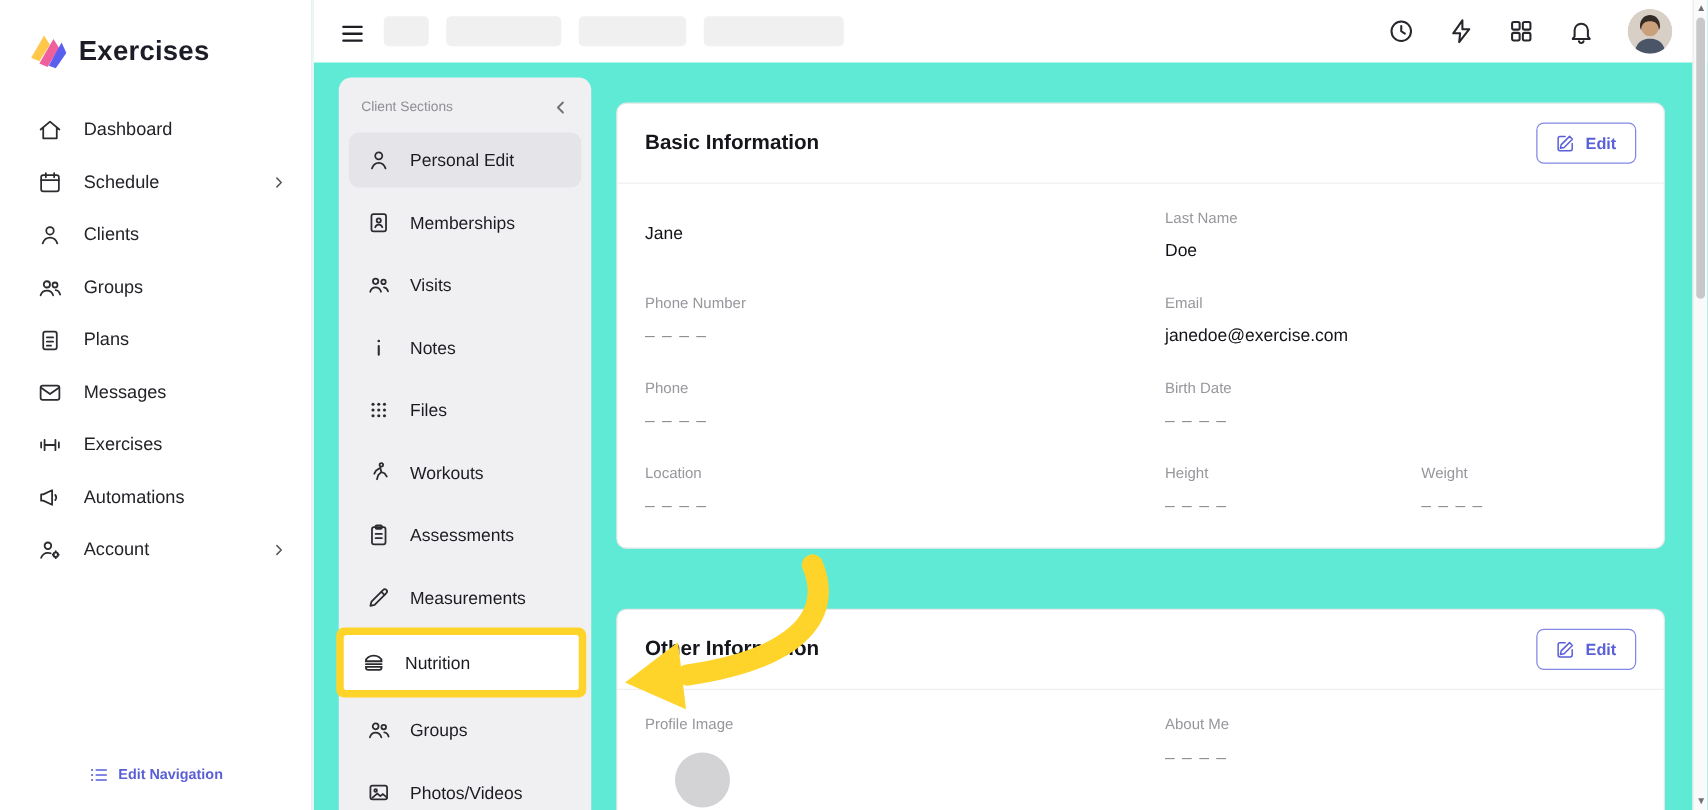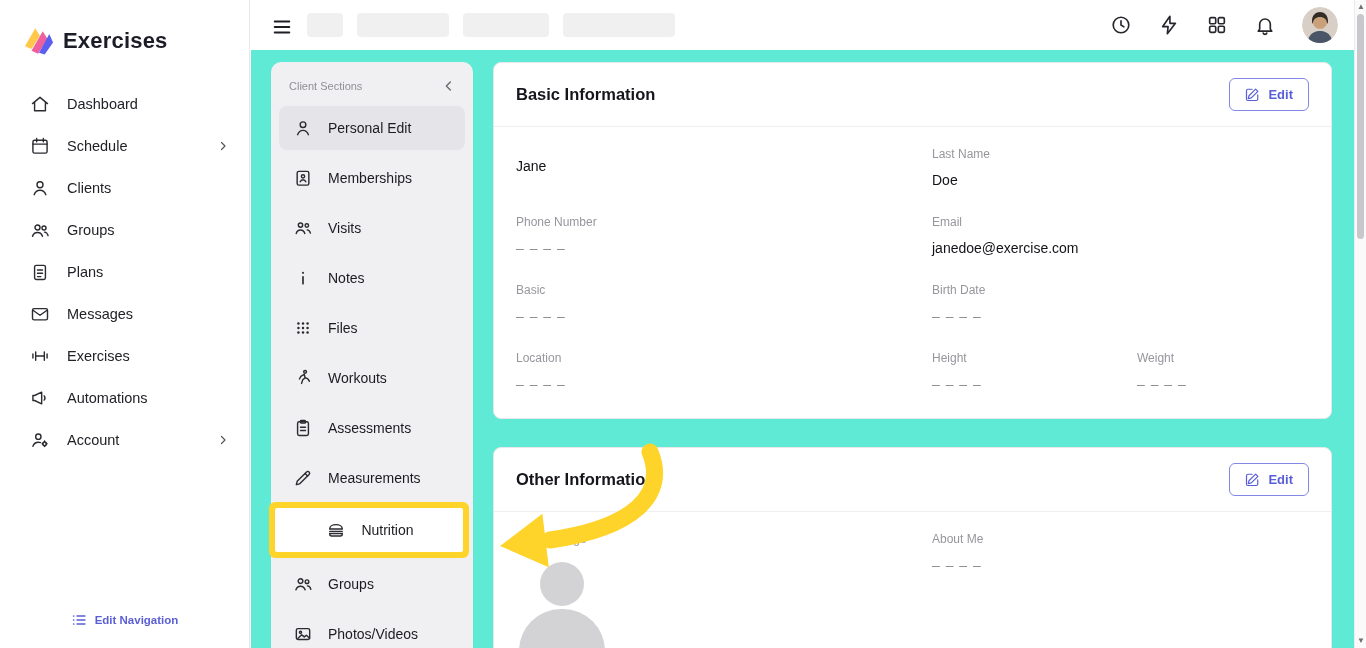--- a/index.html
+++ b/index.html
@@ -59,26 +59,26 @@
   .panel-collapse { width:16px; height:16px; color:#6d6d74; cursor:pointer; }
   .section-item {
     display:flex; align-items:center; gap:15px;
     padding:12px 12px 12px 14px; border-radius:8px;
     font-size:14px; color:#1b1b21; margin-bottom:6px; cursor:pointer;
   }
   .section-item .sicon { width:20px; height:20px; color:#2b2b30; flex-shrink:0; }
   .section-item.selected { background:#e5e5e9; }
   .section-item.annotated {
     background:#fff; box-shadow:0 0 0 6px #ffd42a;
-    margin:8px 2px 10px -4px; border-radius:2px;justify-content:center;
+    margin:8px 2px 10px -4px; border-radius:2px;
   }
 
   
   .cards { flex:1; display:flex; flex-direction:column; gap:28px; }
-  .card { background:#fff; border:1px solid #e7e7ea; border-radius:8px; }
+  .card { background:#fff; border:1px solid #e7e7ea; border-radius:8px;margin-top:20px; }
   .card-header {
     display:flex; align-items:center; justify-content:space-between;
     padding:15px 22px; border-bottom:1px solid #efeff1;
   }
   .card-title { font-size:16.5px; font-weight:bold; color:#15151b; }
   .edit-btn {
     display:flex; align-items:center; gap:8px; padding:8px 15px;
     border:1px solid #8387e3; color:#595fd8; border-radius:6px; background:#fff;
     font-size:13px; font-weight:bold; cursor:pointer;
   }
@@ -449,21 +449,21 @@
           <div class="field">
             <div class="field-label">Phone Number</div>
             <div class="field-value muted">– – – –</div>
           </div>
           <div class="field span2">
             <div class="field-label">Email</div>
             <div class="field-value">janedoe@exercise.com</div>
           </div>
 
           <div class="field">
-            <div class="field-label">Basic</div>
+            <div class="field-label">Phone</div>
             <div class="field-value muted">– – – –</div>
           </div>
           <div class="field span2">
             <div class="field-label">Birth Date</div>
             <div class="field-value muted">– – – –</div>
           </div>
 
           <div class="field">
             <div class="field-label">Location</div>
             <div class="field-value muted">– – – –</div>

